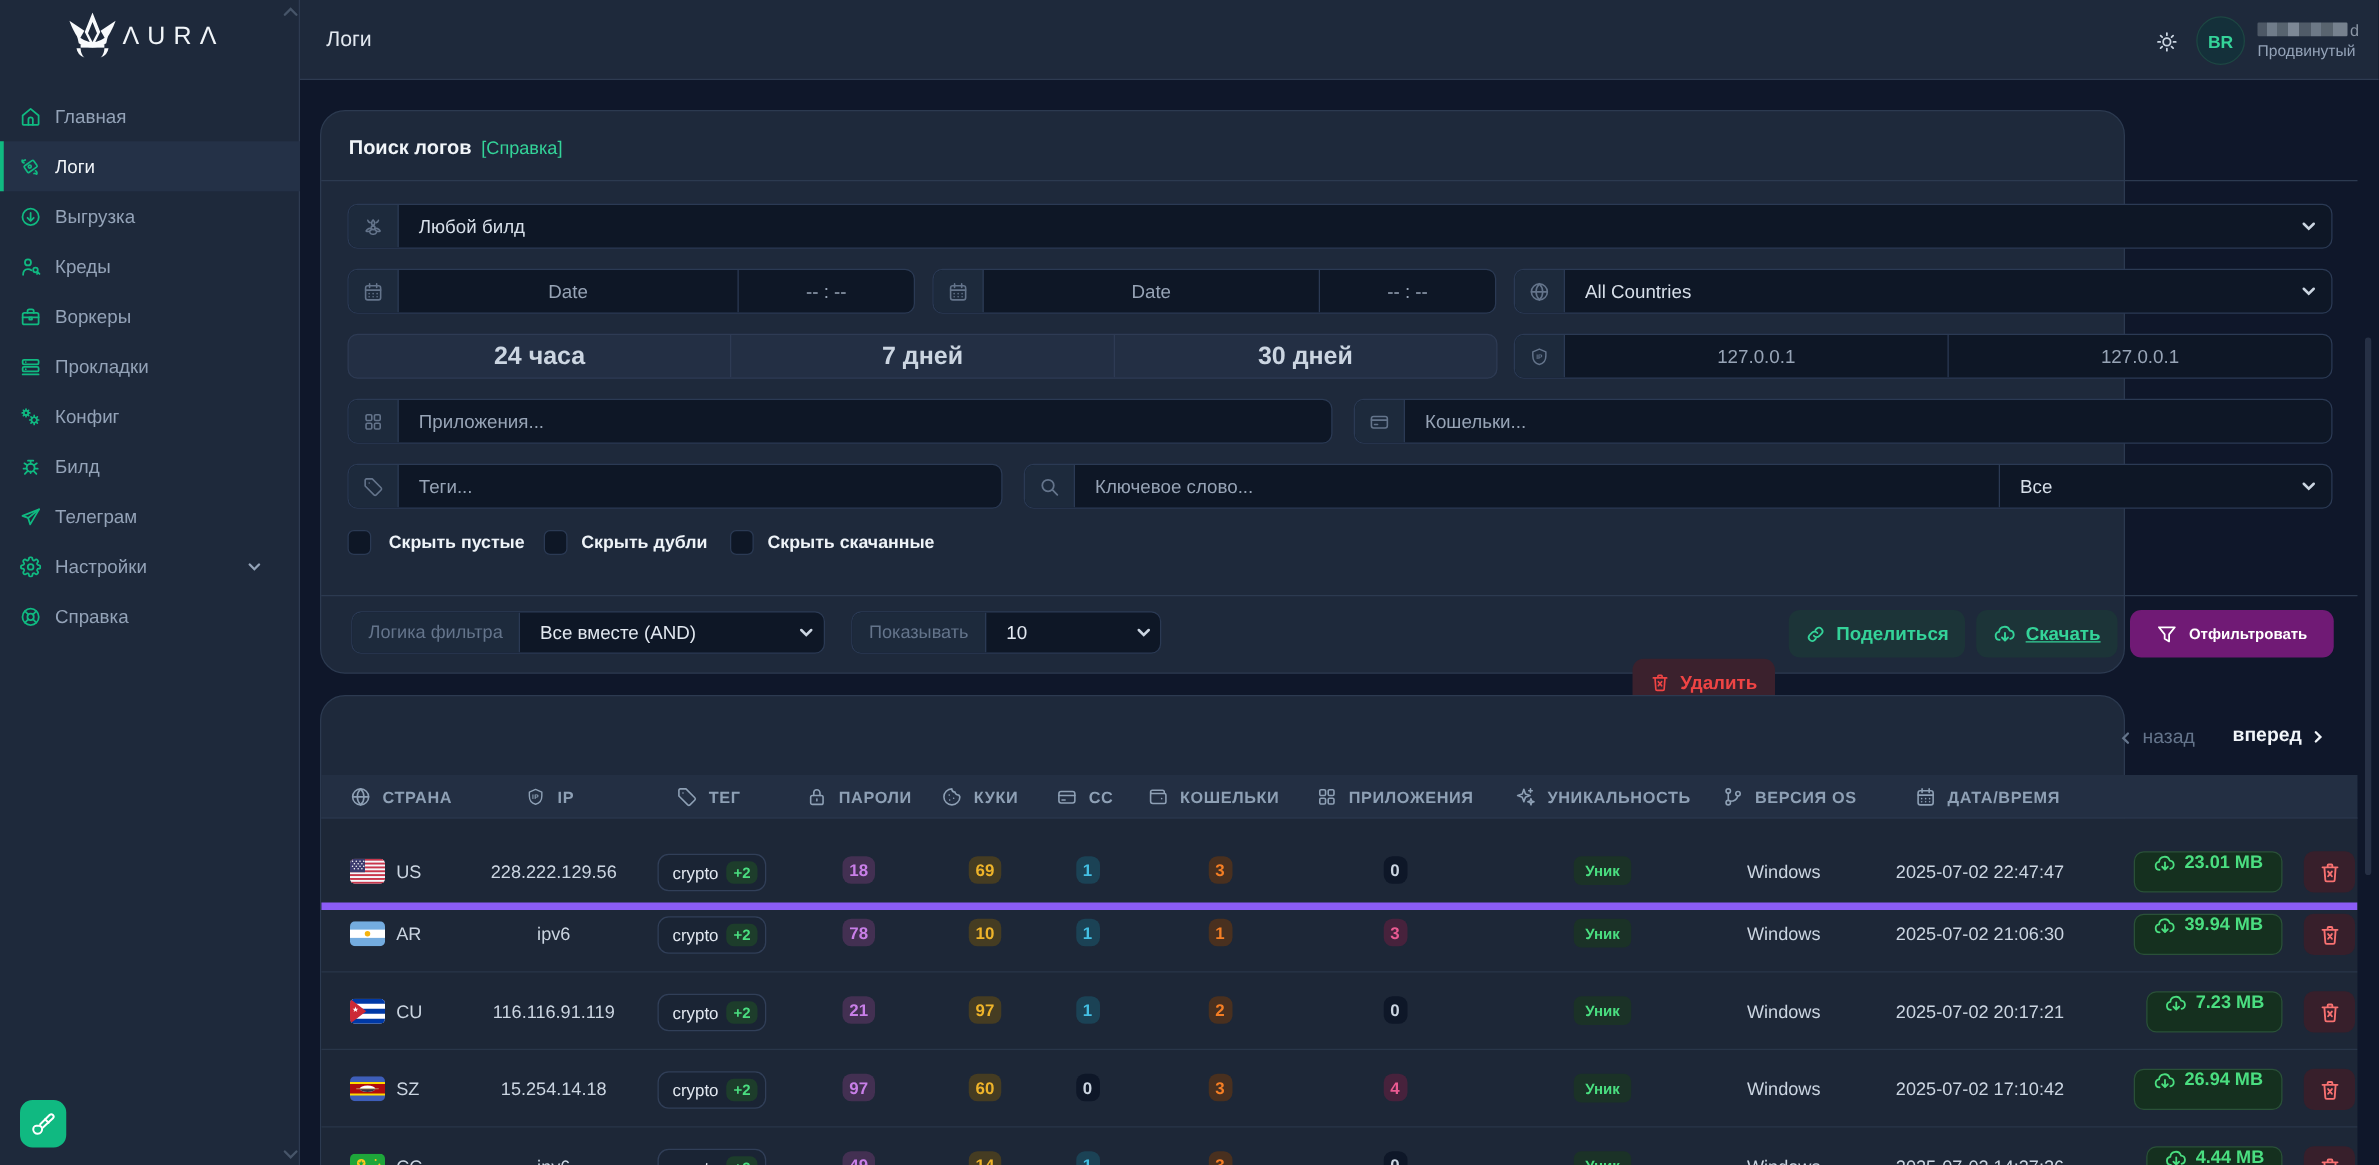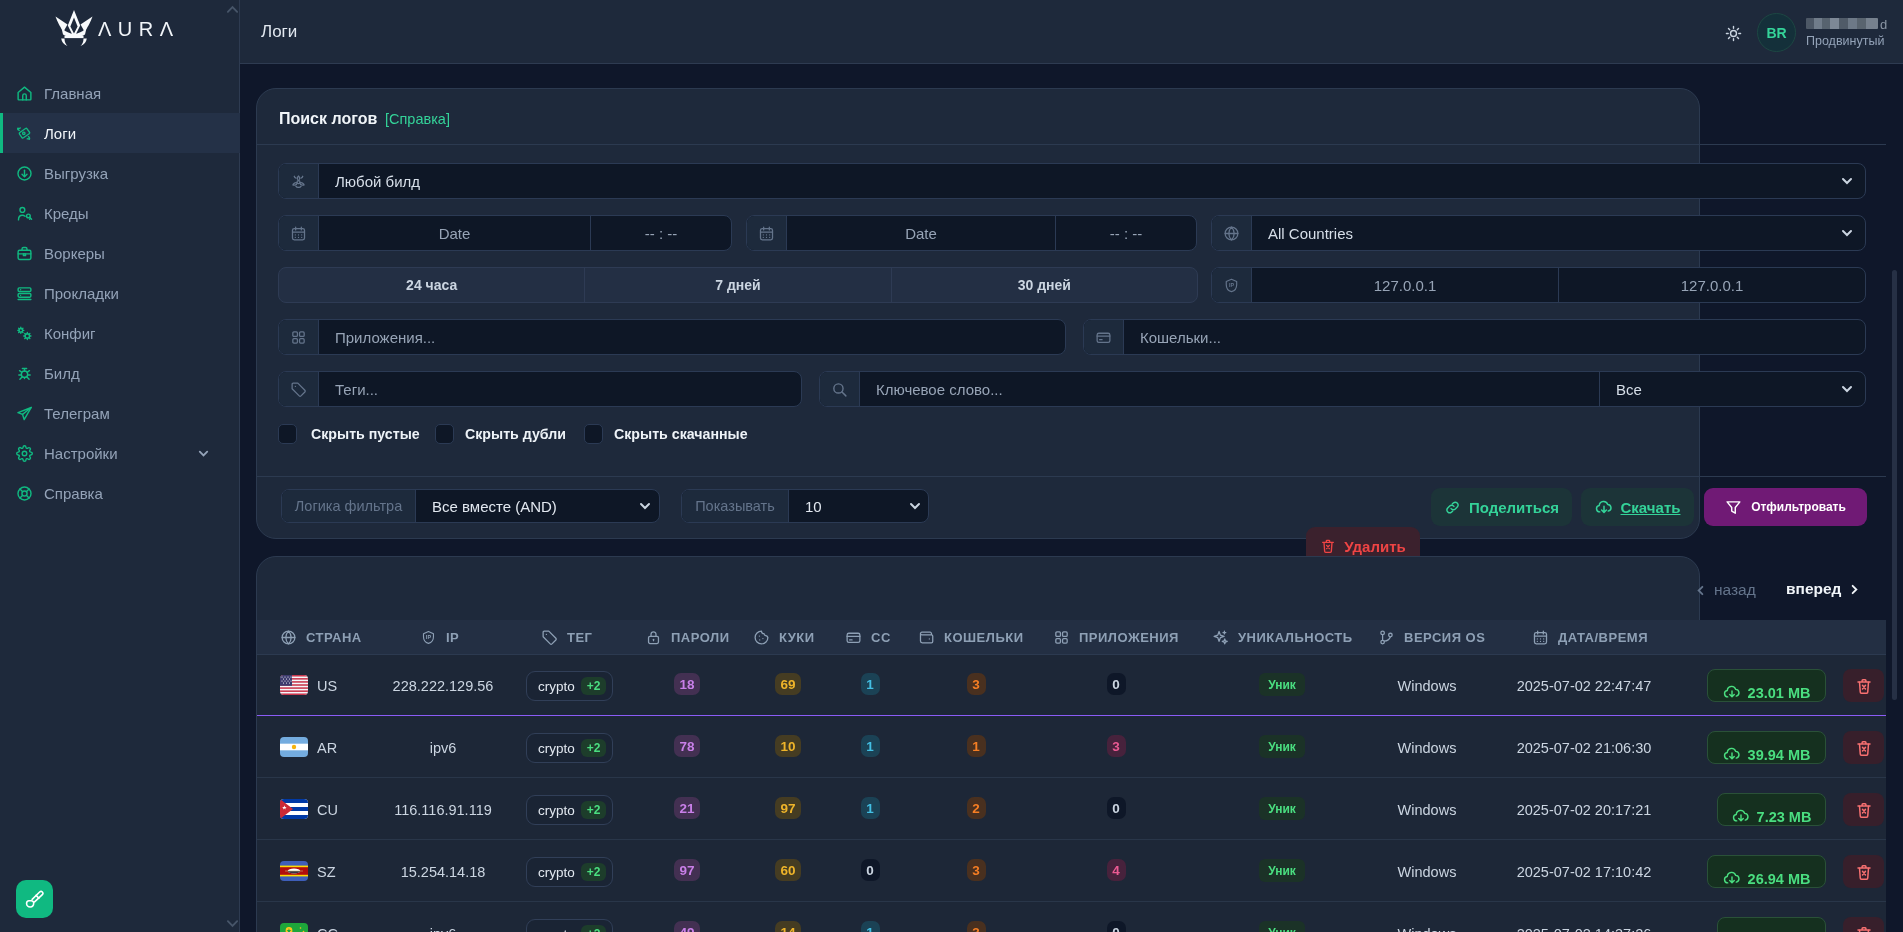--- a/index.html
+++ b/index.html
@@ -20,21 +20,21 @@
 .card { position:absolute; left:256px; width:1444px; background:#1e293b; border:1px solid #2c3a50; border-radius:20px; }
 
 .ig { position:absolute; display:flex; align-items:stretch; background:#0e1726; border:1px solid #2b3a54; border-radius:8px; overflow:hidden; }
 .pfx { width:40px; flex:none; background:#1d2a3c; border-right:1px solid #2b3a54; display:flex; align-items:center; justify-content:center; color:#64748b; }
 .pfx svg { width:17px; height:17px; }
 .fld { display:flex; align-items:center; justify-content:center; color:#97a4b6; font-size:15px; }
 .fld.lft { justify-content:flex-start; padding-left:16px; }
 .vsep { width:1px; background:#2b3a54; flex:none; }
 .chev { position:absolute; width:14px; height:14px; color:#cbd5e1; }
 .seg { position:absolute; display:flex; background:#232f44; border:1px solid #2e3b54; border-radius:8px; overflow:hidden; }
-.seg > div { flex:1; display:flex; align-items:center; justify-content:center; color:#cbd5e1; font-size:14px; font-weight:700; }
+.seg > div { flex:1; display:flex; align-items:center; justify-content:center; color:#cbd5e1; font-size:20px; font-weight:700; }
 .cbx { position:absolute; width:19px; height:20px; background:#0e1726; border:1px solid #2b3a54; border-radius:5px; }
 .cbl { position:absolute; color:#eef3f8; font-size:14.2px; font-weight:700; }
 
 .trow { position:absolute; left:0; width:1629px; height:61px; }
 .tcell { position:absolute; display:flex; align-items:center; justify-content:center; color:#cbd5e1; font-size:14.5px; }
 .badge { display:inline-flex; align-items:center; justify-content:center; height:22px; min-width:19px; padding:0 5px; border-radius:7px; font-size:13.5px; font-weight:700; }
 .b-pur { background:#433052; color:#c97fe8; }
 .b-amb { background:#453c22; color:#efb42a; }
 .b-tea { background:#1b4255; color:#43bfe3; }
 .b-org { background:#49301f; color:#f57e24; }
@@ -42,21 +42,21 @@
 .b-gry { background:#0e1728; color:#cbd5e1; }
 .uniq { display:inline-flex; align-items:center; justify-content:center; height:23px; padding:0 9px; border-radius:6px; background:#1b3227; color:#4ade80; font-size:12px; font-weight:700; }
 .flag { position:absolute; width:28px; height:20px; border-radius:4px; overflow:hidden; }
 .hh { height:35px; display:flex; align-items:center; gap:9px; font-size:13px; font-weight:700; letter-spacing:0.5px; color:#8ea0b5; }
 .hi { width:17px; height:17px; fill:none; stroke:currentColor; stroke-width:1.8; stroke-linecap:round; stroke-linejoin:round; }
 .tag { height:30px; border:1px solid #313f58; border-radius:9px; padding:0 6px 0 11px; gap:6px; background:rgba(15,23,42,0.2); }
 .tag span { color:#e2e8f0; font-size:13.5px; }
 .tag em { font-style:normal; background:#1d3d2b; color:#4ade80; font-size:12px; font-weight:700; padding:2px 6px; border-radius:6px; }
 .cldi { width:18px; height:18px; fill:none; stroke:currentColor; stroke-width:1.9; stroke-linecap:round; stroke-linejoin:round; }
 .tri { width:18px; height:18px; fill:none; stroke:currentColor; stroke-width:2; stroke-linecap:round; stroke-linejoin:round; }
-.mbbtn { position:absolute; height:33px; border-radius:8px; background:#15301f; border:1px solid #2a5138; color:#4ade80; display:flex; align-items:flex-end; justify-content:center; font-size:14.5px; font-weight:700; gap:7px; }
+.mbbtn { position:absolute; height:33px; border-radius:8px; background:#15301f; border:1px solid #2a5138; color:#4ade80; display:flex; align-items:flex-start; justify-content:center; font-size:14.5px; font-weight:700; gap:7px; }
 .delbtn { position:absolute; width:41px; height:33px; border-radius:8px; background:#371f2b; color:#f87171; display:flex; align-items:center; justify-content:center; }
 </style>
 </head>
 <body>
 <div id="stage">
   <div id="topbar" class="abs"></div>
   <div id="sidebar" class="abs"></div>
   <div class="card" style="top:88px;height:451px;">
     <div class="abs" style="left:22px;top:21px;font-size:16px;font-weight:700;color:#f1f5f9;">Поиск логов</div>
     <div class="abs" style="left:128px;top:22px;font-size:14.5px;color:#34d399;">[Справка]</div>
@@ -319,21 +319,21 @@
       <div class="abs hh" style="left:1275px;top:0;">
           <svg class="hi" viewBox="0 0 24 24">
             <rect x="3.5" y="5" width="17" height="16" rx="2.5"></rect>
             <path d="M8 3 V7 M16 3 V7 M3.5 10 H20.5"></path>
             <path d="M7.5 14 h.01 M12 14 h.01 M16.5 14 h.01 M7.5 17.5 h.01 M12 17.5 h.01 M16.5 17.5 h.01"></path>
           </svg>
           <span>ДАТА/ВРЕМЯ</span>
         </div>
     </div>
     <div id="tbody" class="abs" style="left:0;top:98px;width:1629px;height:321px;overflow:hidden;background:#1d2737;">
-      <div class="trow" style="top:0;border-bottom:1px solid #8b5cf6;">
+      <div class="trow" style="top:12px;border-bottom:6px solid #8b5cf6;">
         <svg class="flag" style="left:23px;top:20px;" viewBox="0 0 28 20">
             <rect width="28" height="20" fill="#f5f7fa"></rect>
             <g fill="#c9364c">
               <rect y="0" width="28" height="1.54"></rect>
               <rect y="3.08" width="28" height="1.54"></rect>
               <rect y="6.16" width="28" height="1.54"></rect>
               <rect y="9.24" width="28" height="1.54"></rect>
               <rect y="12.3" width="28" height="1.54"></rect>
               <rect y="15.4" width="28" height="1.54"></rect>
               <rect y="18.46" width="28" height="1.54"></rect>

